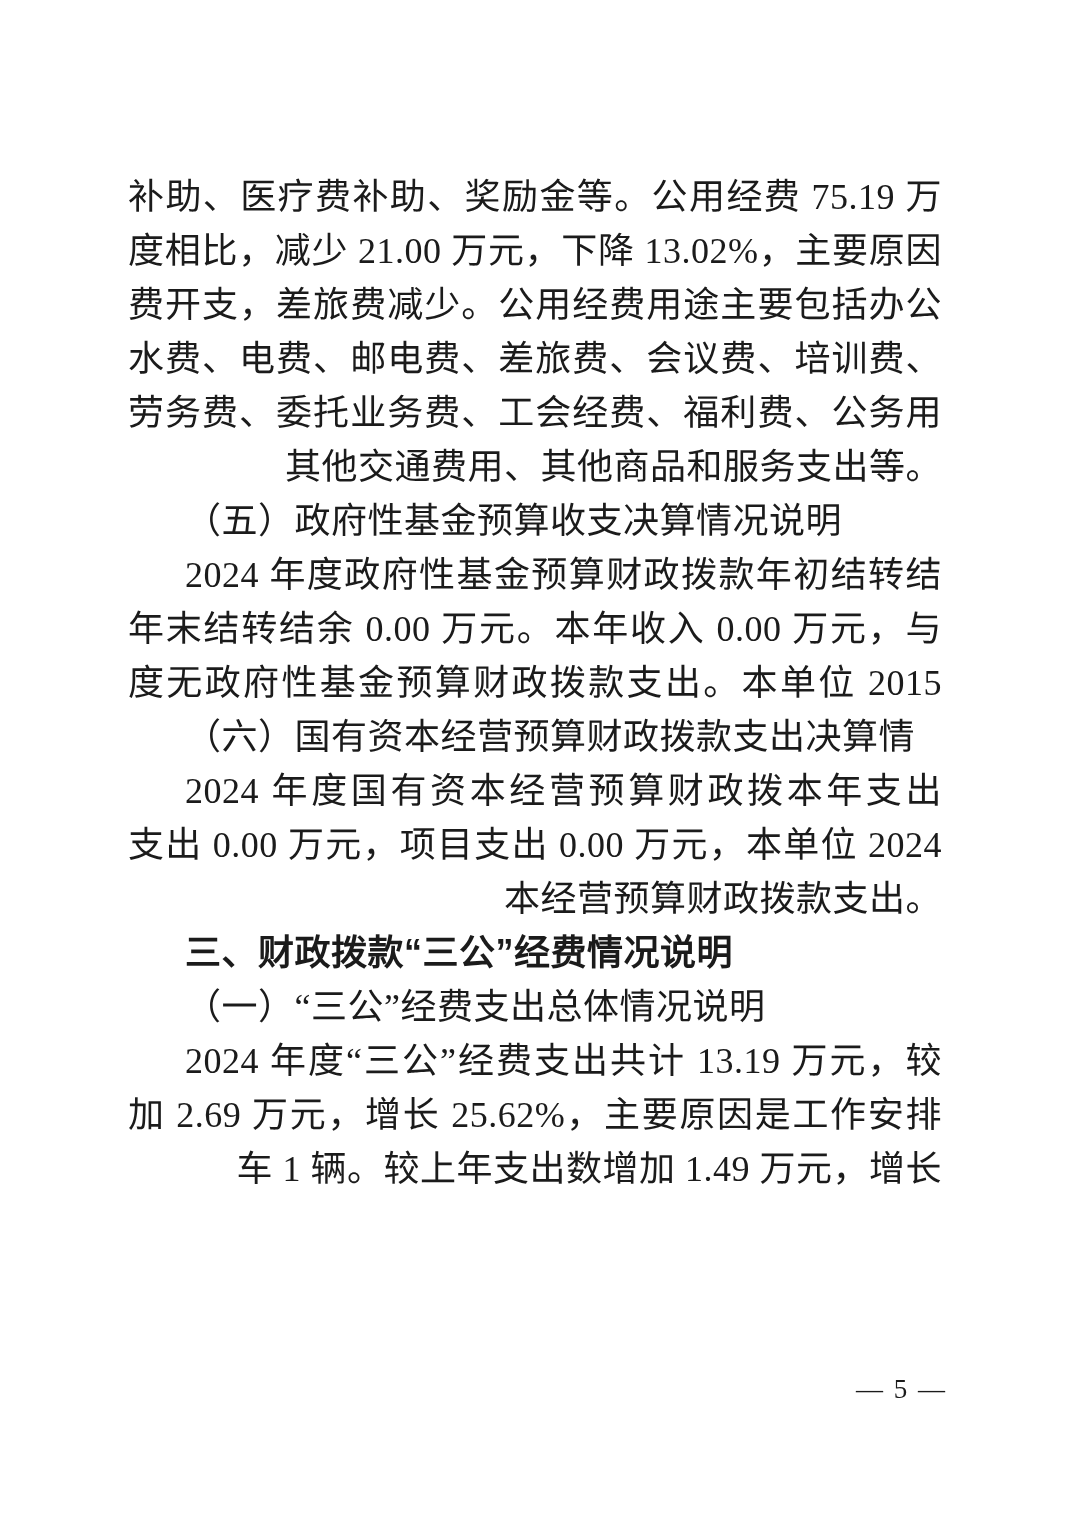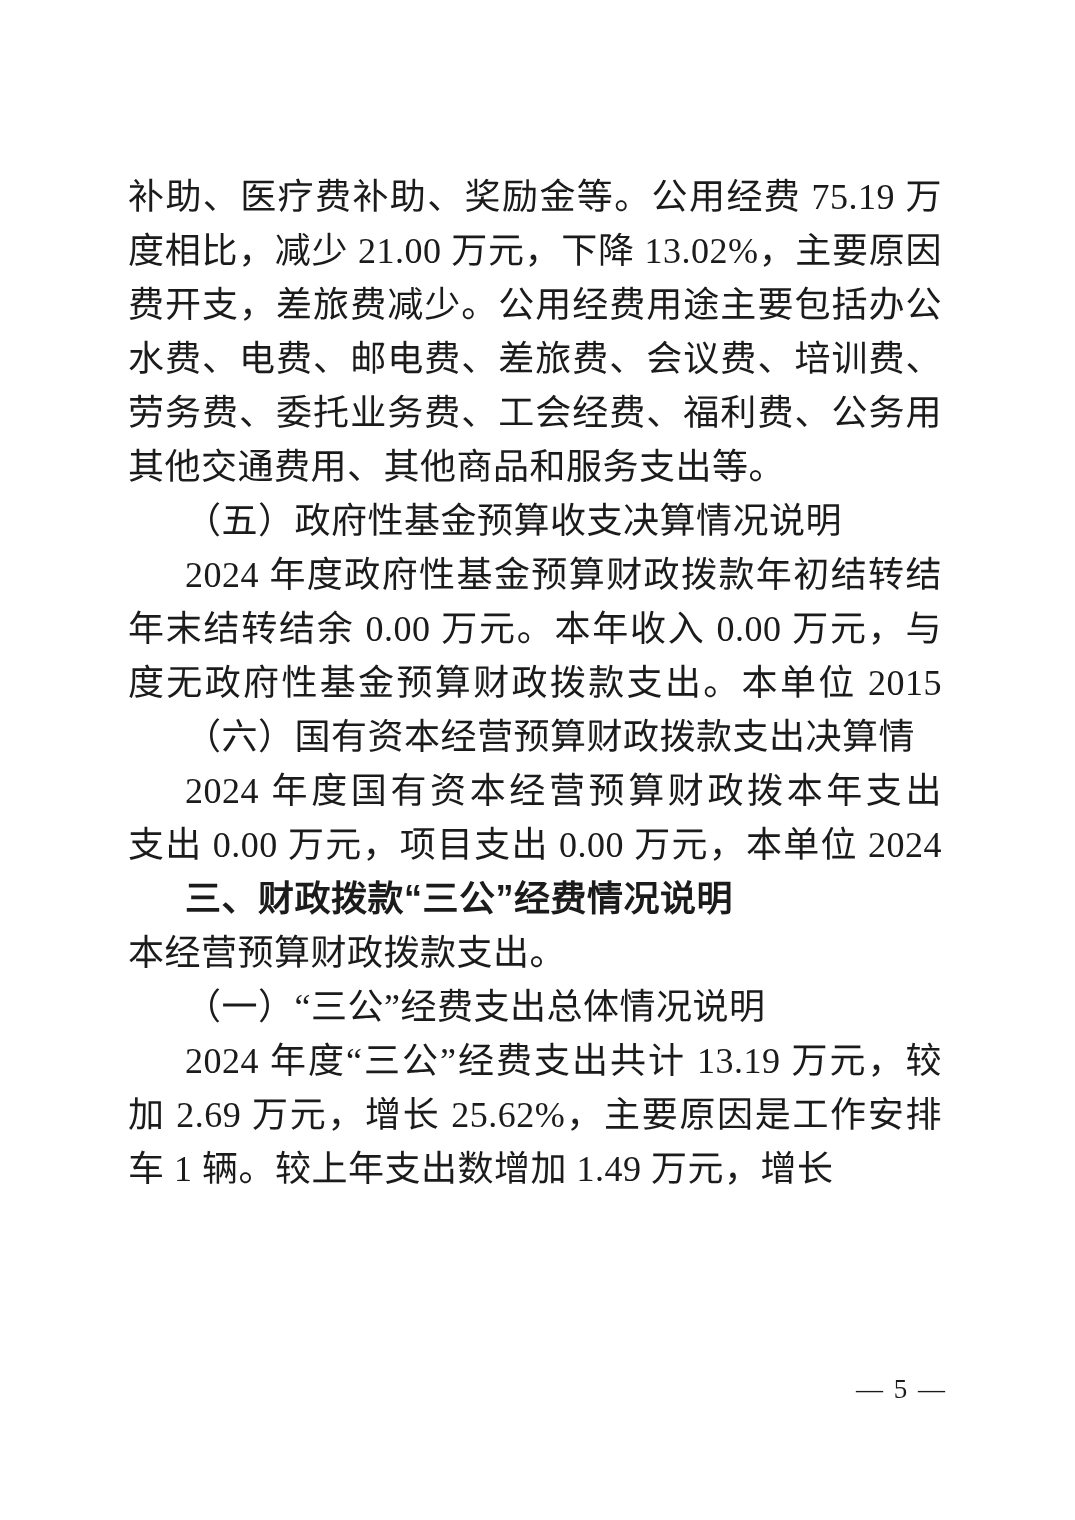--- a/index.html
+++ b/index.html
@@ -39,20 +39,21 @@
   .line.justify {
     text-align: justify;
     text-align-last: justify;
   }
   .line.indent {
     padding-left: 57px;
   }
   .s-body {
     font-family: "Liberation Serif", "DejaVu Serif", serif;
     font-weight: 400;
+    text-align: right;
   }
   .s-heading-serif {
     font-family: "Liberation Serif", "DejaVu Serif", serif;
     font-weight: 400;
   }
   .s-heading-sans {
     font-family: "Liberation Sans", "DejaVu Sans", sans-serif;
     font-weight: 700;
   }
   .page-number {
@@ -78,21 +79,21 @@
     <div class="line s-body justify">水费、电费、邮电费、差旅费、会议费、培训费、公务接待费、</div>
     <div class="line s-body justify">劳务费、委托业务费、工会经费、福利费、公务用车运行维护费、</div>
     <div class="line s-body">其他交通费用、其他商品和服务支出等。</div>
     <div class="line s-heading-serif indent">（五）政府性基金预算收支决算情况说明</div>
     <div class="line s-body justify indent">2024 年度政府性基金预算财政拨款年初结转结余 0.00 万元，</div>
     <div class="line s-body justify">年末结转结余 0.00 万元。本年收入 0.00 万元，与 2023 年度相比，</div>
     <div class="line s-body justify">度无政府性基金预算财政拨款支出。本单位 2015 年度无政府性基</div>
     <div class="line s-heading-serif indent">（六）国有资本经营预算财政拨款支出决算情况说明</div>
     <div class="line s-body justify indent">2024 年度国有资本经营预算财政拨本年支出 0.00 万元，基本</div>
     <div class="line s-body justify">支出 0.00 万元，项目支出 0.00 万元，本单位 2024 年度无国有资</div>
+    <div class="line s-body">本经营预算财政拨款支出。</div>
     <div class="line s-heading-sans indent">三、财政拨款“三公”经费情况说明</div>
-    <div class="line s-body">本经营预算财政拨款支出。</div>
     <div class="line s-heading-serif indent">（一）“三公”经费支出总体情况说明</div>
     <div class="line s-body justify indent">2024 年度“三公”经费支出共计 13.19 万元，较年初预算数增</div>
     <div class="line s-body justify">加 2.69 万元，增长 25.62%，主要原因是工作安排借调生态站公务</div>
     <div class="line s-body">车 1 辆。较上年支出数增加 1.49 万元，增长 12.74%，主要原因是</div>
   </div>
   <div class="page-number">— 5 —</div>
 </div>
 
 </body></html>

